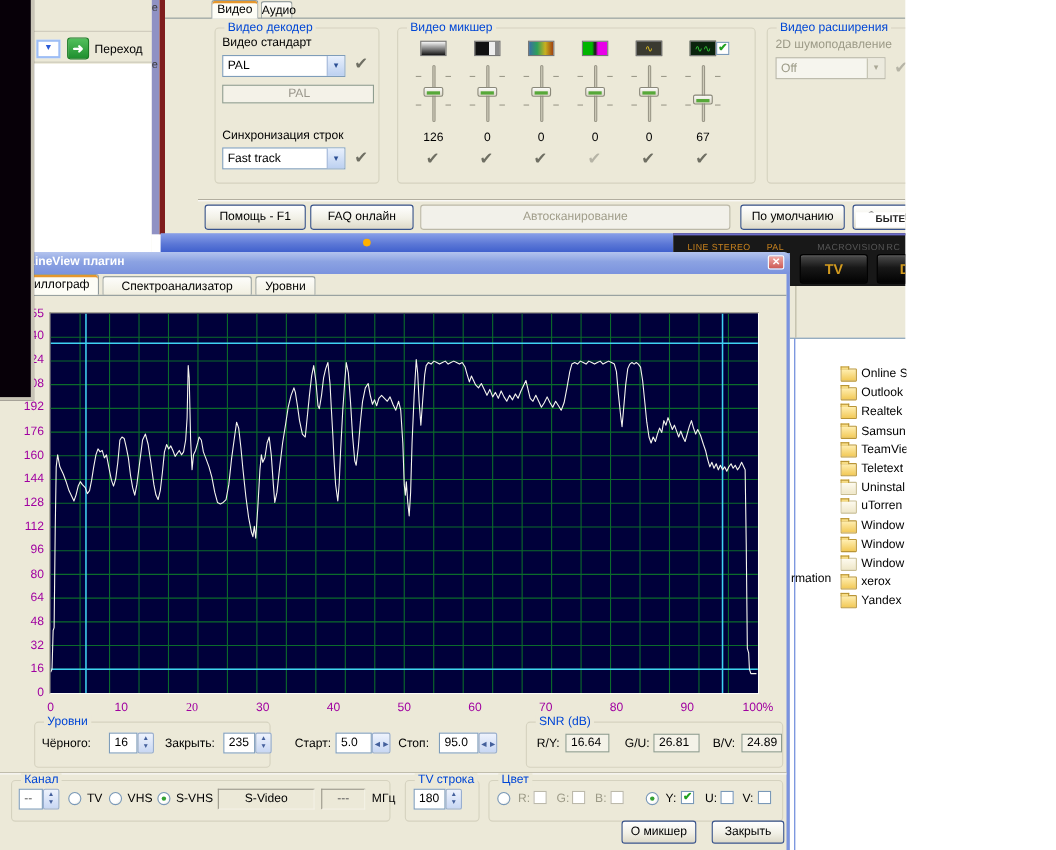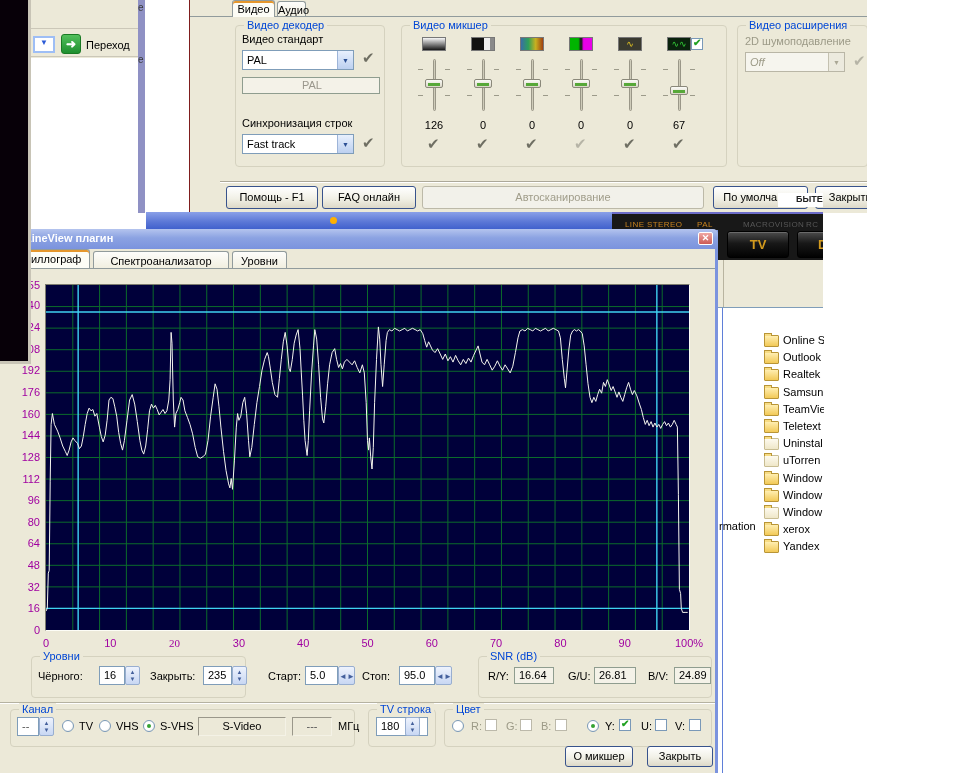--- a/index.html
+++ b/index.html
@@ -36,41 +36,41 @@
   .tick { position:absolute; color:#6f6f63; font-size:15px; }
   .tick.light { color:#b6b4a6; }
   .lbl { position:absolute; white-space:nowrap; }
   .lbl.gray { color:#9c9a87; }
   .combo { position:absolute; height:20px; border:1px solid #7f9db9; background:#fff; }
   .combo .ctext { position:absolute; left:4px; top:3px; white-space:nowrap; }
   .combo .cbtn { position:absolute; right:0; top:0; bottom:0; width:16px;
                  background:linear-gradient(#e8f0fd,#bcd0f0); border-left:1px solid #9db4d8;
                  color:#2b4f94; font-size:7px; text-align:center; padding-top:6px; }
   .combo.disabled { border-color:#b9b6a6; background:#f6f5ee; }
-  .combo.disabled .ctext { color:#9c9a87;font-style:italic; }
+  .combo.disabled .ctext { color:#9c9a87; }
   .combo.disabled .cbtn { background:#eceade; border-left-color:#c4c1b0; color:#aaa795; }
 
   
   #explorer { position:absolute; left:28px; top:0; width:110px; height:230px; background:#ece9d8; }
   #exp-line1 { position:absolute; left:0; right:0; top:28px; border-top:1px solid #cbc7b8; }
   #exp-toolbar { position:absolute; left:0; right:0; top:29px; height:28px; background:#ece9d8;
                  border-bottom:1px solid #cbc7b8; }
   #addr-combo { position:absolute; left:5px; top:7px; width:22px; height:17px; background:#fff;
                 border:2px solid #9ebef5; color:#2b5bd7; font-size:8px; text-align:center; }
   #go-btn { position:absolute; left:33px; top:5px; width:20px; height:20px; border-radius:3px;
             border:1px solid #1a7a24; background:linear-gradient(#52c05c,#1f8f2f);
             color:#fff; font-weight:bold; text-align:center; font-size:12px; padding-top:2px; }
   #go-label { position:absolute; left:58px; top:10px; }
   #exp-white { position:absolute; left:0; right:0; top:58px; bottom:0; background:#fff; }
   #win-strip { position:absolute; left:138px; top:0; width:7px; height:213px; background:#8f91c4; }
   #win-strip span { position:absolute; left:0; color:#3a3a3a; font-size:10px; }
 
   
   #settings { position:absolute; left:145px; top:0; width:678px; height:213px; background:#ece9d8;
-              overflow:hidden; border-left:1px solid #7f1d1d;margin-left:44px; }
+              overflow:hidden; border-left:5px solid #7f1d1d; }
   .tab { position:absolute; border:1px solid #919b9c; border-bottom:none; border-radius:3px 3px 0 0;
          background:linear-gradient(#fdfdfb,#f1efe0); text-align:center; padding-top:2px; }
   .tab.active { background:#fdfdf6; box-shadow:inset 0 2px 0 #e5972d; z-index:2; }
   #settings-tabline { position:absolute; left:0; right:0; top:16px; border-top:1px solid #919b9c; }
   .mx-col { position:absolute; width:46px; top:37px; height:125px; }
   .mx-icon { position:absolute; left:11px; top:0; width:24px; height:14px; border:1px solid #777;
              overflow:hidden; font-size:9px; line-height:12px; text-align:center; }
   .icon-brightness { background:linear-gradient(#f8f8f8,#171717); }
   .icon-contrast { background:linear-gradient(90deg,#111 0 55%,#eee 55% 80%,#8a8a8a 80%); }
   .icon-hue { background:linear-gradient(90deg,#3a6ea5,#2da05a,#c8b020,#a04010); }
@@ -476,21 +476,21 @@
     <span class="lbl" style="left:163px;top:490px">VHS</span>
     <span class="rad on" style="left:190px;top:490px"></span>
     <span class="lbl" style="left:207px;top:490px">S-VHS</span>
     <div class="sunken" style="left:245px;top:487px;width:88px">S-Video</div>
     <div class="sunken" style="left:339px;top:487px;width:40px;color:#555">---</div>
     <span class="lbl" style="left:385px;top:490px">МГц</span>
 
     <div class="gb" style="left:415px;top:479px;width:68px;height:38px">
       <span class="cap">TV строка</span>
     </div>
-    <div class="edit" style="left:423px;top:487px;width:52px">180</div>
+    <div class="edit" style="left:423px;top:487px;width:29px">180</div>
     <div class="spin" style="left:452px;top:487px">
         <span>▲</span>
         <span>▼</span>
       </div>
 
     <div class="gb" style="left:491px;top:479px;width:268px;height:38px">
       <span class="cap">Цвет</span>
     </div>
     <span class="rad" style="left:499px;top:490px"></span>
     <span class="lbl gray" style="left:518px;top:490px">R:</span>

